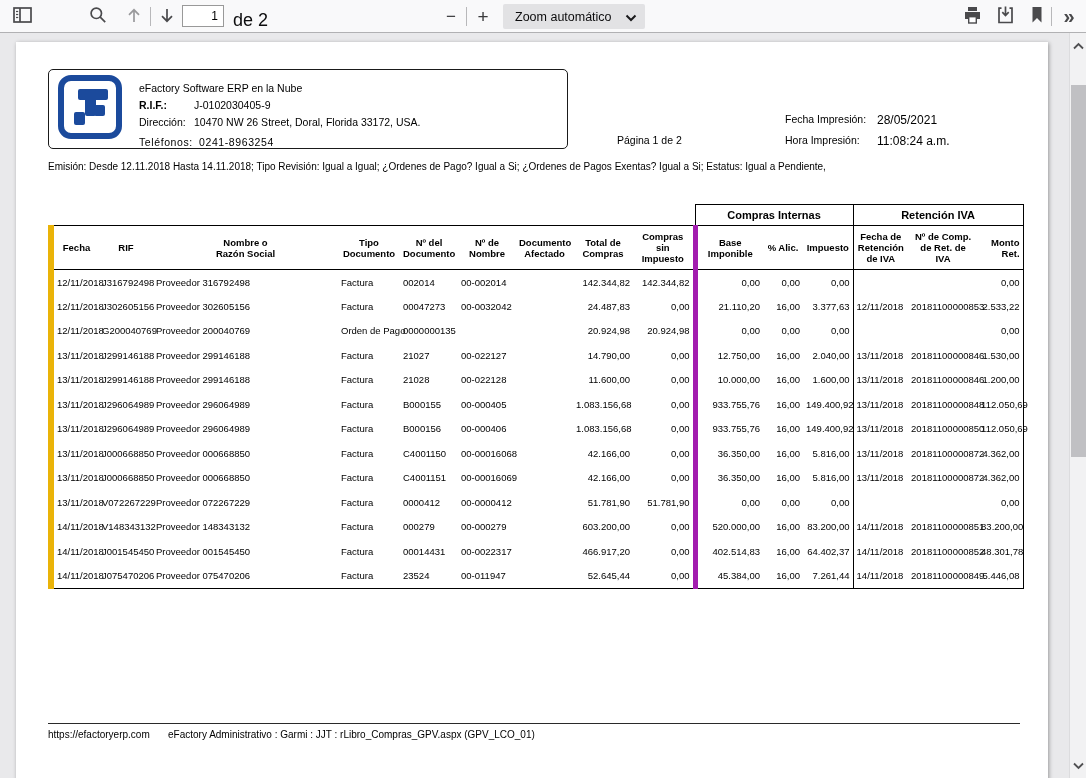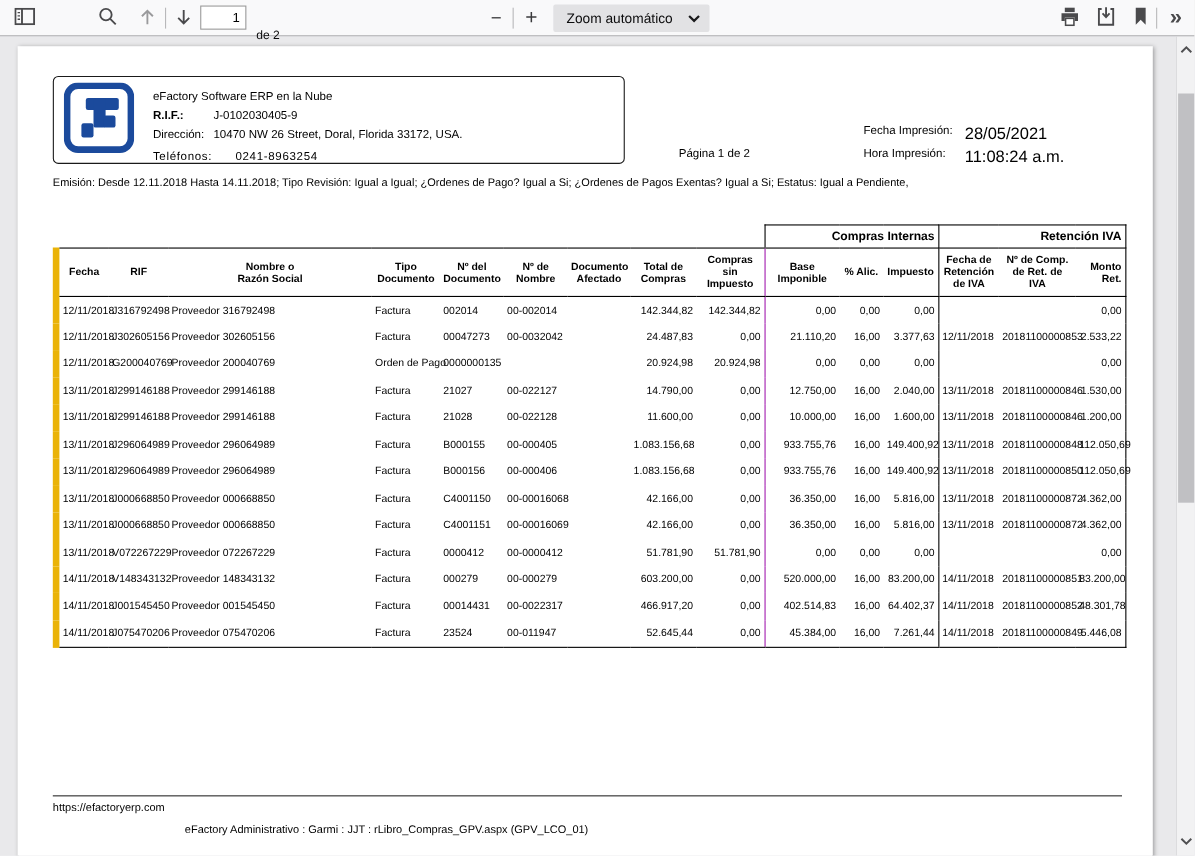--- a/index.html
+++ b/index.html
@@ -15,21 +15,21 @@
     position: absolute; top: 3px; width: 28px; height: 27px;
     display: flex; align-items: center; justify-content: center;
     background: transparent; border: none; cursor: pointer;
   }
   .tb-sep { position: absolute; top: 7px; width: 1px; height: 19px; background: #b8b8ba; }
   .page-input {
     position: absolute; left: 182px; top: 5px; width: 42px; height: 22px;
     border: 1px solid #999; background: #fff; text-align: right;
     font-size: 12px; padding-right: 5px; font-family: "Liberation Sans", sans-serif;
   }
-  .page-count { position: absolute; left: 233px; top: 26px; font-size: 11px; color: #0c0c0d; }
+  .page-count { position: absolute; left: 233px; top: 10px; font-size: 18px; color: #0c0c0d; }
   .glyph-btn { font-size: 18px; color: #3a3a3c; line-height: 1; }
   .zoom-select {
     position: absolute; left: 503px; top: 4px; width: 142px; height: 25px;
     background: #e2e2e4; border-radius: 2px; display: flex; align-items: center;
     padding: 0 8px 0 12px; cursor: pointer;
   }
   .zoom-select span.lbl { font-size: 12.5px; color: #0c0c0d; flex: 1; }
   .more-btn { font-size: 20px; font-weight: bold; color: #4a4a4c; }
 
   
@@ -53,48 +53,48 @@
     left: 32px; top: 27px; width: 520px; height: 80px;
     border: 1.5px solid #1a1a1a; border-radius: 5px;
   }
   .logo { left: 42px; top: 33px; }
   .doc-text { font-size: 10.5px; color: #000; white-space: nowrap; }
   .tel-text { letter-spacing: 0.6px; }
 
   .report-title { left: 600px; top: 43px; width: 300px; text-align: center;
     font-size: 15px; font-weight: bold; }
   .meta-label { font-size: 10.5px; padding-left: 32px; }
-  .meta-value { font-size: 15px; }
+  .meta-value { font-size: 12px; }
 
   .filters { left: 32px; top: 117px; width: 995px; font-size: 10px; line-height: 15px; color: #000; }
 
   
   .table-wrap { left: 32px; top: 162px; }
   table.report { border-collapse: collapse; table-layout: fixed; width: 972px; }
   .report th, .report td { padding: 0 3px; white-space: nowrap; overflow: visible; }
-  tr.group-row th { border: 1px solid #000; font-weight: bold; font-size: 11px; height: 21px; text-align: right; }
+  tr.group-row th { border: 1px solid #000; font-weight: bold; font-size: 11px; height: 21px; text-align: center; }
   tr.group-row th.spacer { border: none; border-bottom: 1px solid #000; }
   tr.cols-row th {
     border-bottom: 1px solid #000; font-weight: bold; font-size: 9.5px;
     line-height: 11px; text-align: center; vertical-align: middle;
     white-space: pre-line; height: 44px;
   }
   tbody td { font-size: 9.5px; height: 24.5px; vertical-align: middle; }
   tbody tr:last-child td { border-bottom: 1.5px solid #000; }
   .report .col0  { border-left: 6px solid #eab308; }
-  .report .col9  { border-left: 1px solid #a21caf; margin-left: 12px; }
+  .report .col9  { border-left: 5px solid #a21caf; margin-left: 12px; }
   .report .col12 { border-left: 1px solid #000; }
   .report .col14 { border-right: 1px solid #000; }
   tbody td.col7, tbody td.col8, tbody td.col9, tbody td.col10, tbody td.col11, tbody td.col14 { text-align: right; }
   tr.cols-row th.col14 { text-align: right; }
 
   
   .doc-footer-line { left: 32px; top: 681px; width: 972px; border-top: 1.5px solid #2a2a2a; }
   .doc-footer-url { left: 32px; top: 687px; font-size: 10px; }
-  .doc-footer-info { left: 152px; top: 687px; font-size: 10px; margin-top: 20px; }
+  .doc-footer-info { left: 152px; top: 687px; font-size: 10px; }
 </style>
 </head>
 <body>
 
 <div class="toolbar">
 
   <button class="tb-btn" style="left:8px">
     <span>
       <svg width="19" height="16" viewBox="0 0 19 16">
           <rect x="1" y="1" width="17" height="14" fill="none" stroke="#4a4a4c" stroke-width="1.7"></rect>
@@ -194,21 +194,21 @@
         <rect x="36" y="30" width="11" height="11" rx="2" fill="#1b4a9c"></rect>
         <rect x="16" y="37" width="11" height="13" rx="2" fill="#1b4a9c"></rect>
       </svg>
     </div>
     <div class="abs doc-text" style="left:123px; top:40px">eFactory Software ERP en la Nube</div>
     <div class="abs doc-text" style="left:123px; top:57px; font-weight:bold">R.I.F.:</div>
     <div class="abs doc-text" style="left:178px; top:57px">J-0102030405-9</div>
     <div class="abs doc-text" style="left:123px; top:74px">Dirección:</div>
     <div class="abs doc-text" style="left:178px; top:74px">10470 NW 26 Street, Doral, Florida 33172, USA.</div>
     <div class="abs doc-text tel-text" style="left:123px; top:94px">Teléfonos:</div>
-    <div class="abs doc-text tel-text" style="left:198px; top:94px">0241-8963254</div>
+    <div class="abs doc-text tel-text" style="left:183px; top:94px">0241-8963254</div>
 
     <div class="abs meta-label" style="left:737px; top:71px">Fecha Impresión:</div>
     <div class="abs meta-value" style="left:861px; top:71px">28/05/2021</div>
     <div class="abs meta-label" style="left:569px; top:92px">Página 1 de 2</div>
     <div class="abs meta-label" style="left:737px; top:92px">Hora Impresión:</div>
     <div class="abs meta-value" style="left:861px; top:92px">11:08:24 a.m.</div>
 
     <div class="abs filters">
       <div>Emisión: Desde 12.11.2018  Hasta 14.11.2018; Tipo Revisión: Igual a Igual; ¿Ordenes de Pago? Igual a Si; ¿Ordenes de Pagos Exentas? Igual a Si; Estatus: Igual a Pendiente,</div>
     </div>

